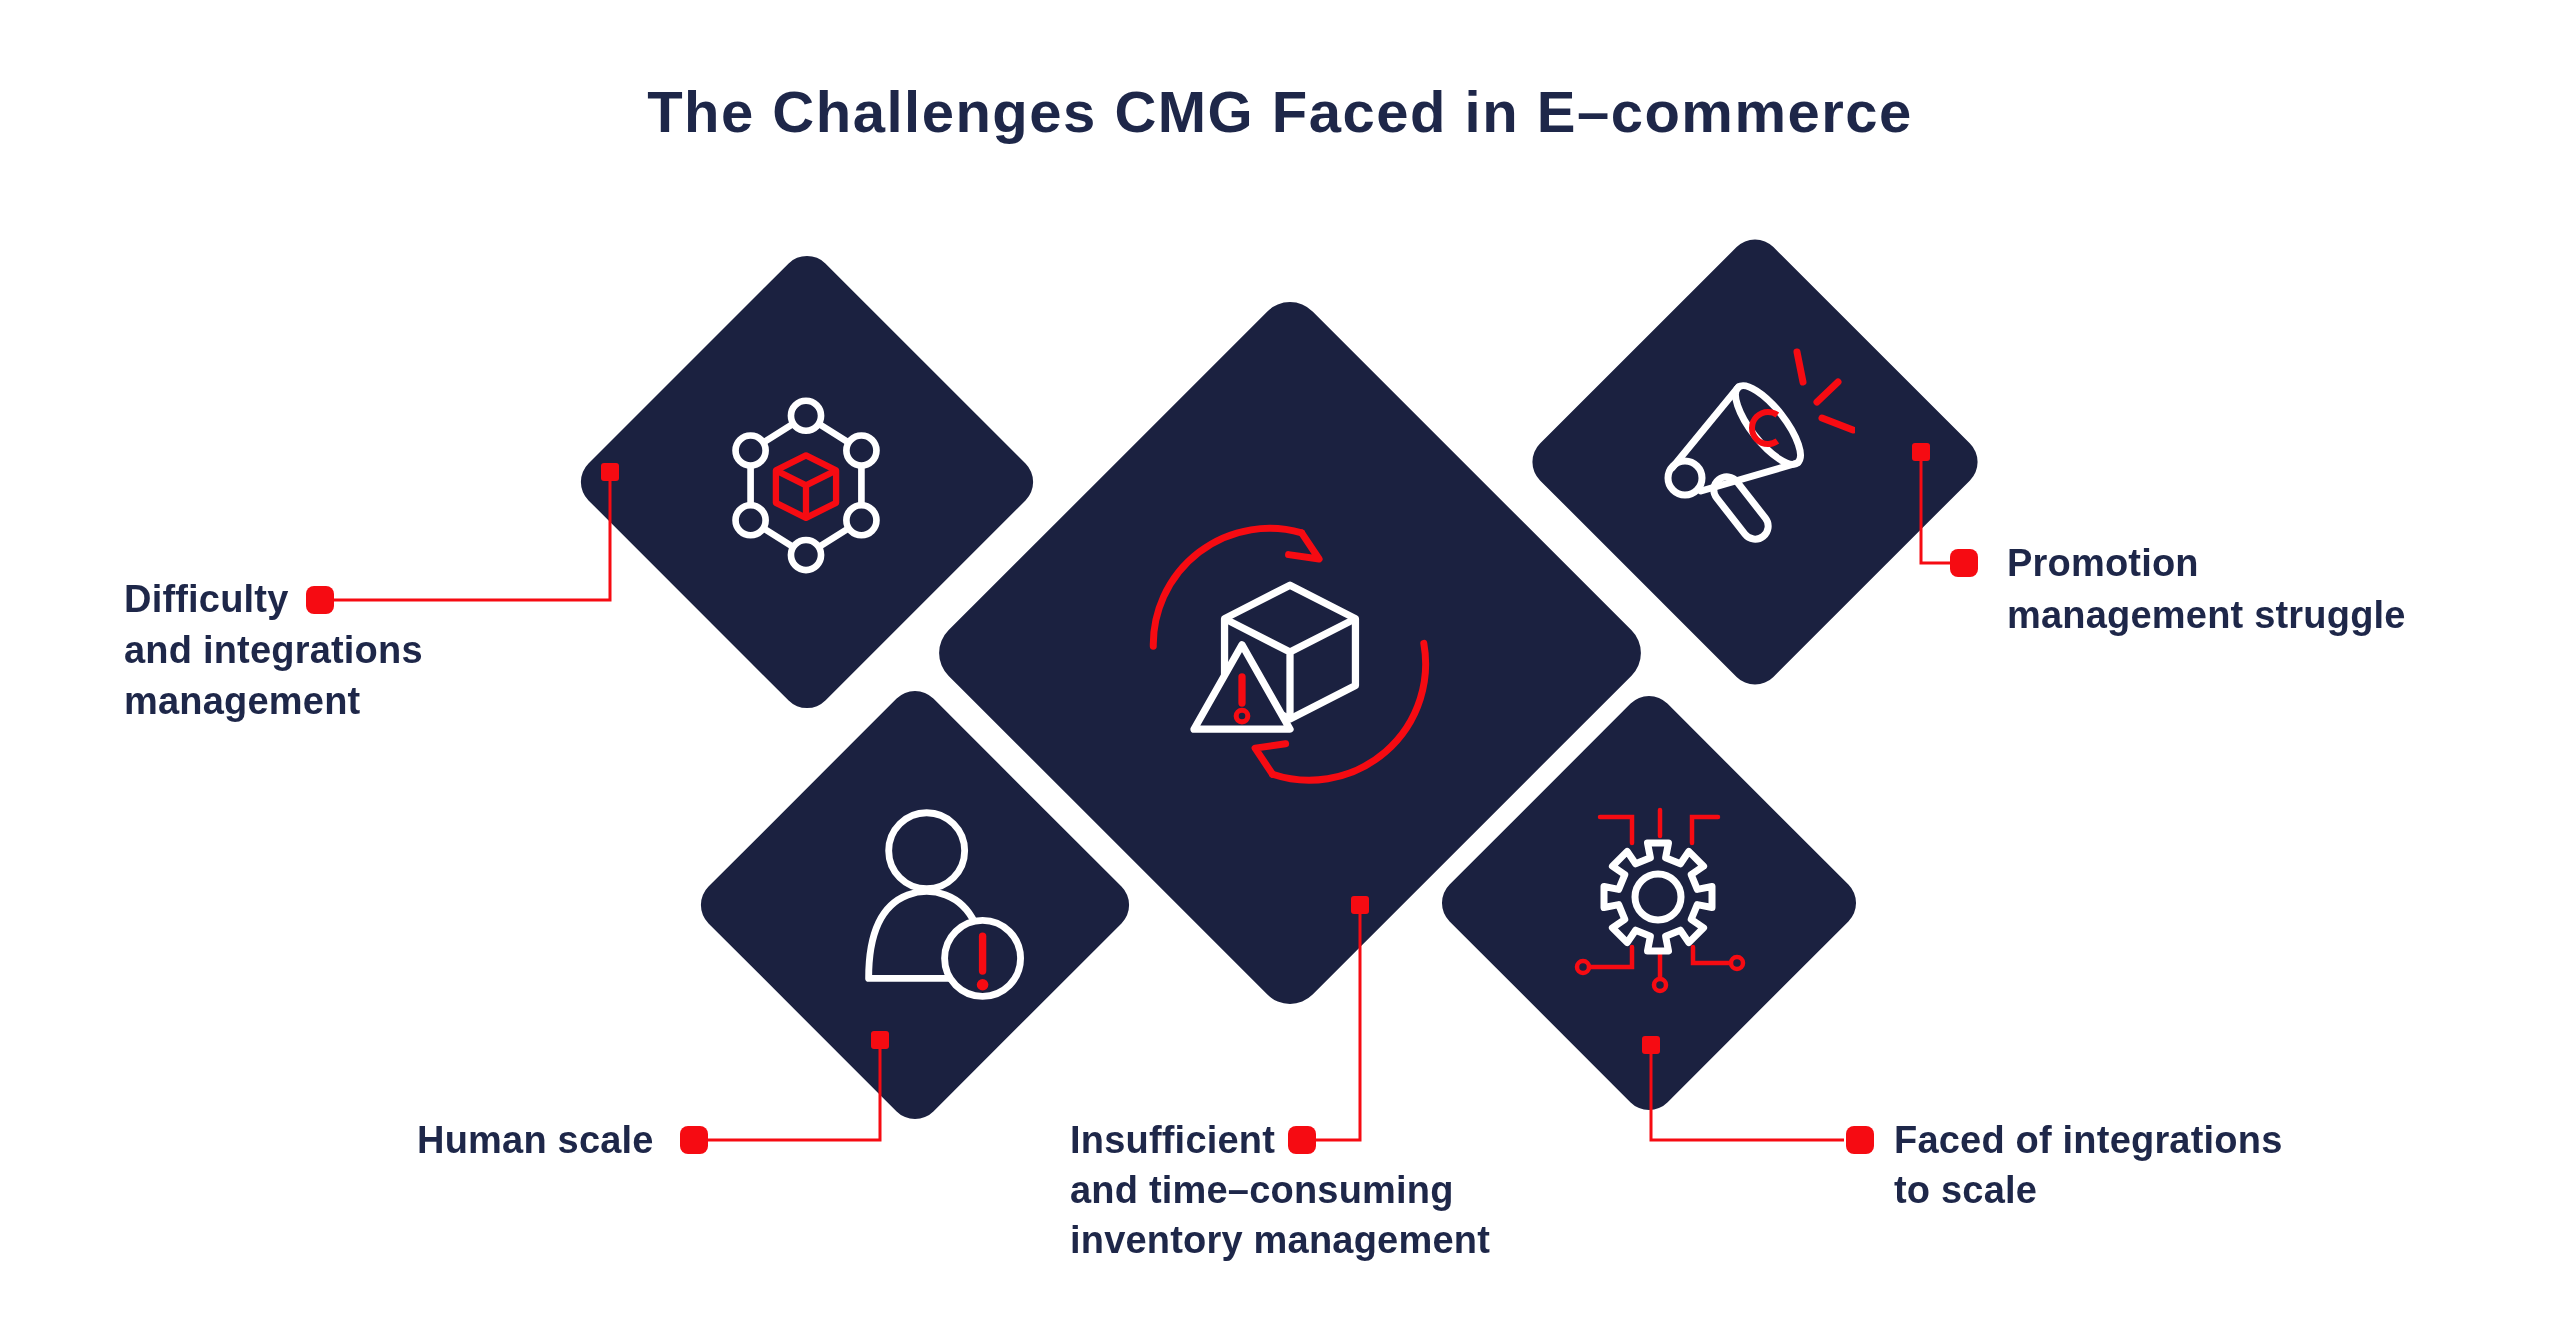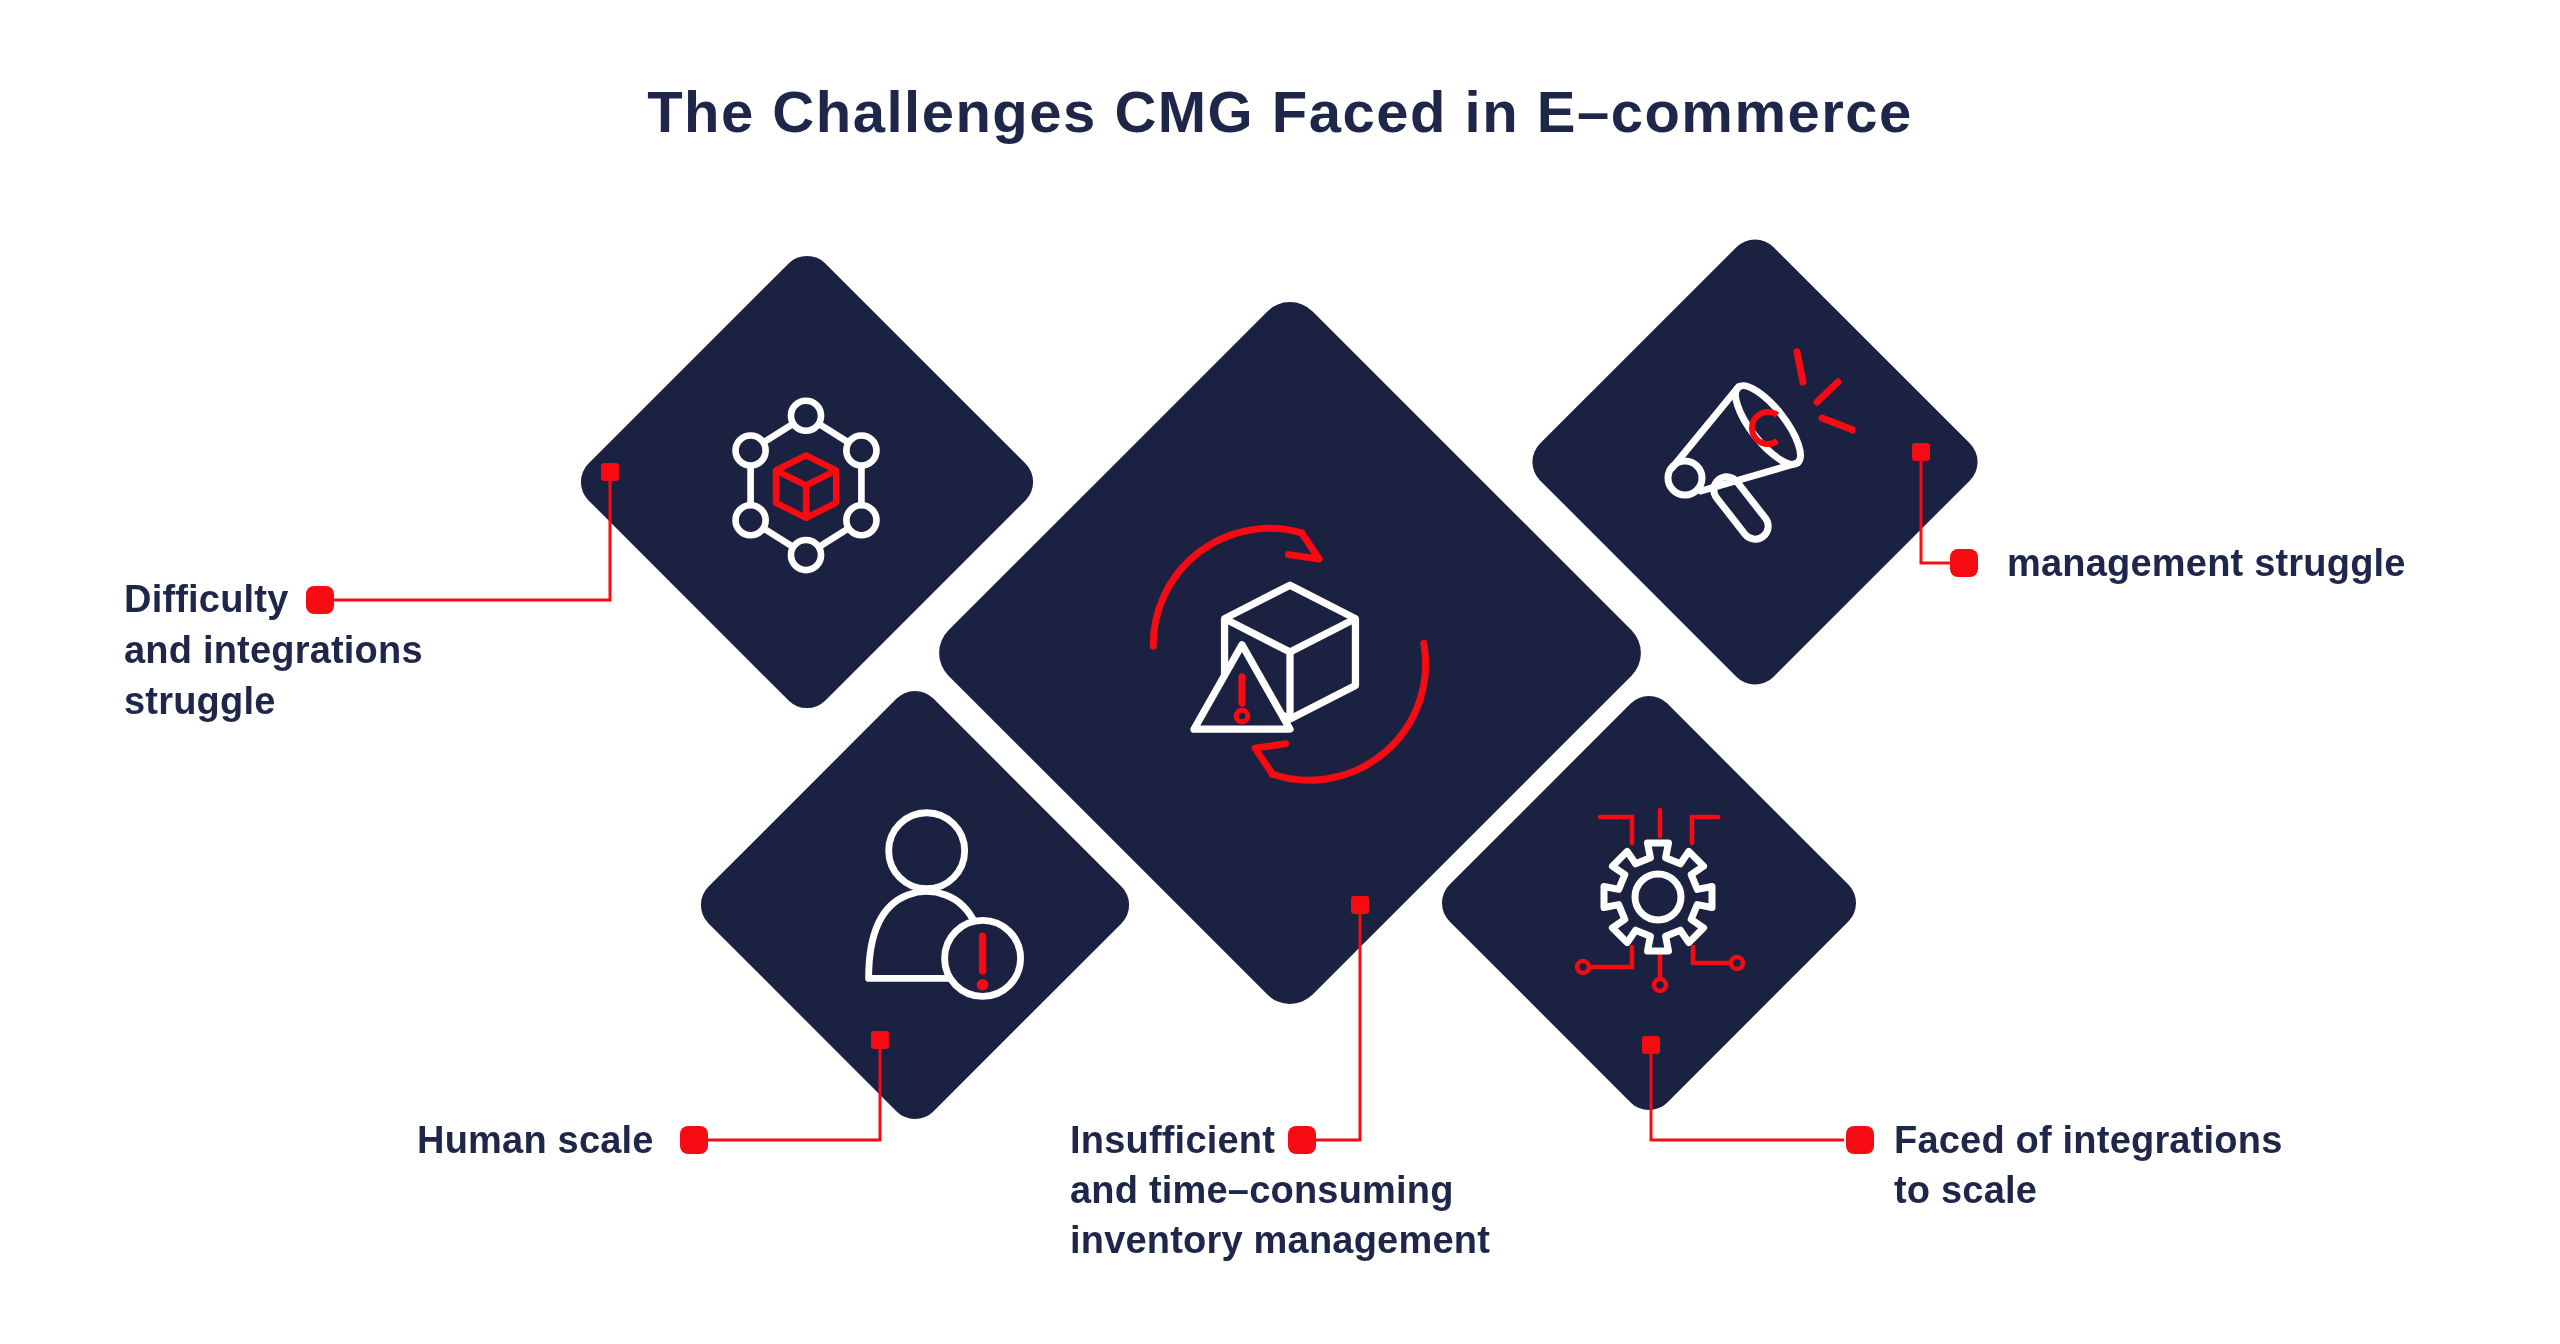--- a/index.html
+++ b/index.html
@@ -158,24 +158,25 @@
       <rect x="1950" y="549" width="28" height="28" rx="8"></rect>
       <rect x="680" y="1126" width="28" height="28" rx="8"></rect>
       <rect x="1288" y="1126" width="28" height="28" rx="8"></rect>
       <rect x="1846" y="1126" width="28" height="28" rx="8"></rect>
     </g>
   </svg>
 
   <div class="label lb-orders">
     <span>Difficulty</span>
     <span>and integrations</span>
-    <span>struggle</span>
+    <span>management</span>
   </div>
 
   <div class="label lb-promotion">
+    <span>Promotion</span>
     <span>management struggle</span>
   </div>
 
   <div class="label lb-human">
     <span>Human scale</span>
   </div>
 
   <div class="label lb-inventory">
     <span>Insufficient</span>
     <span>and time–consuming</span>

